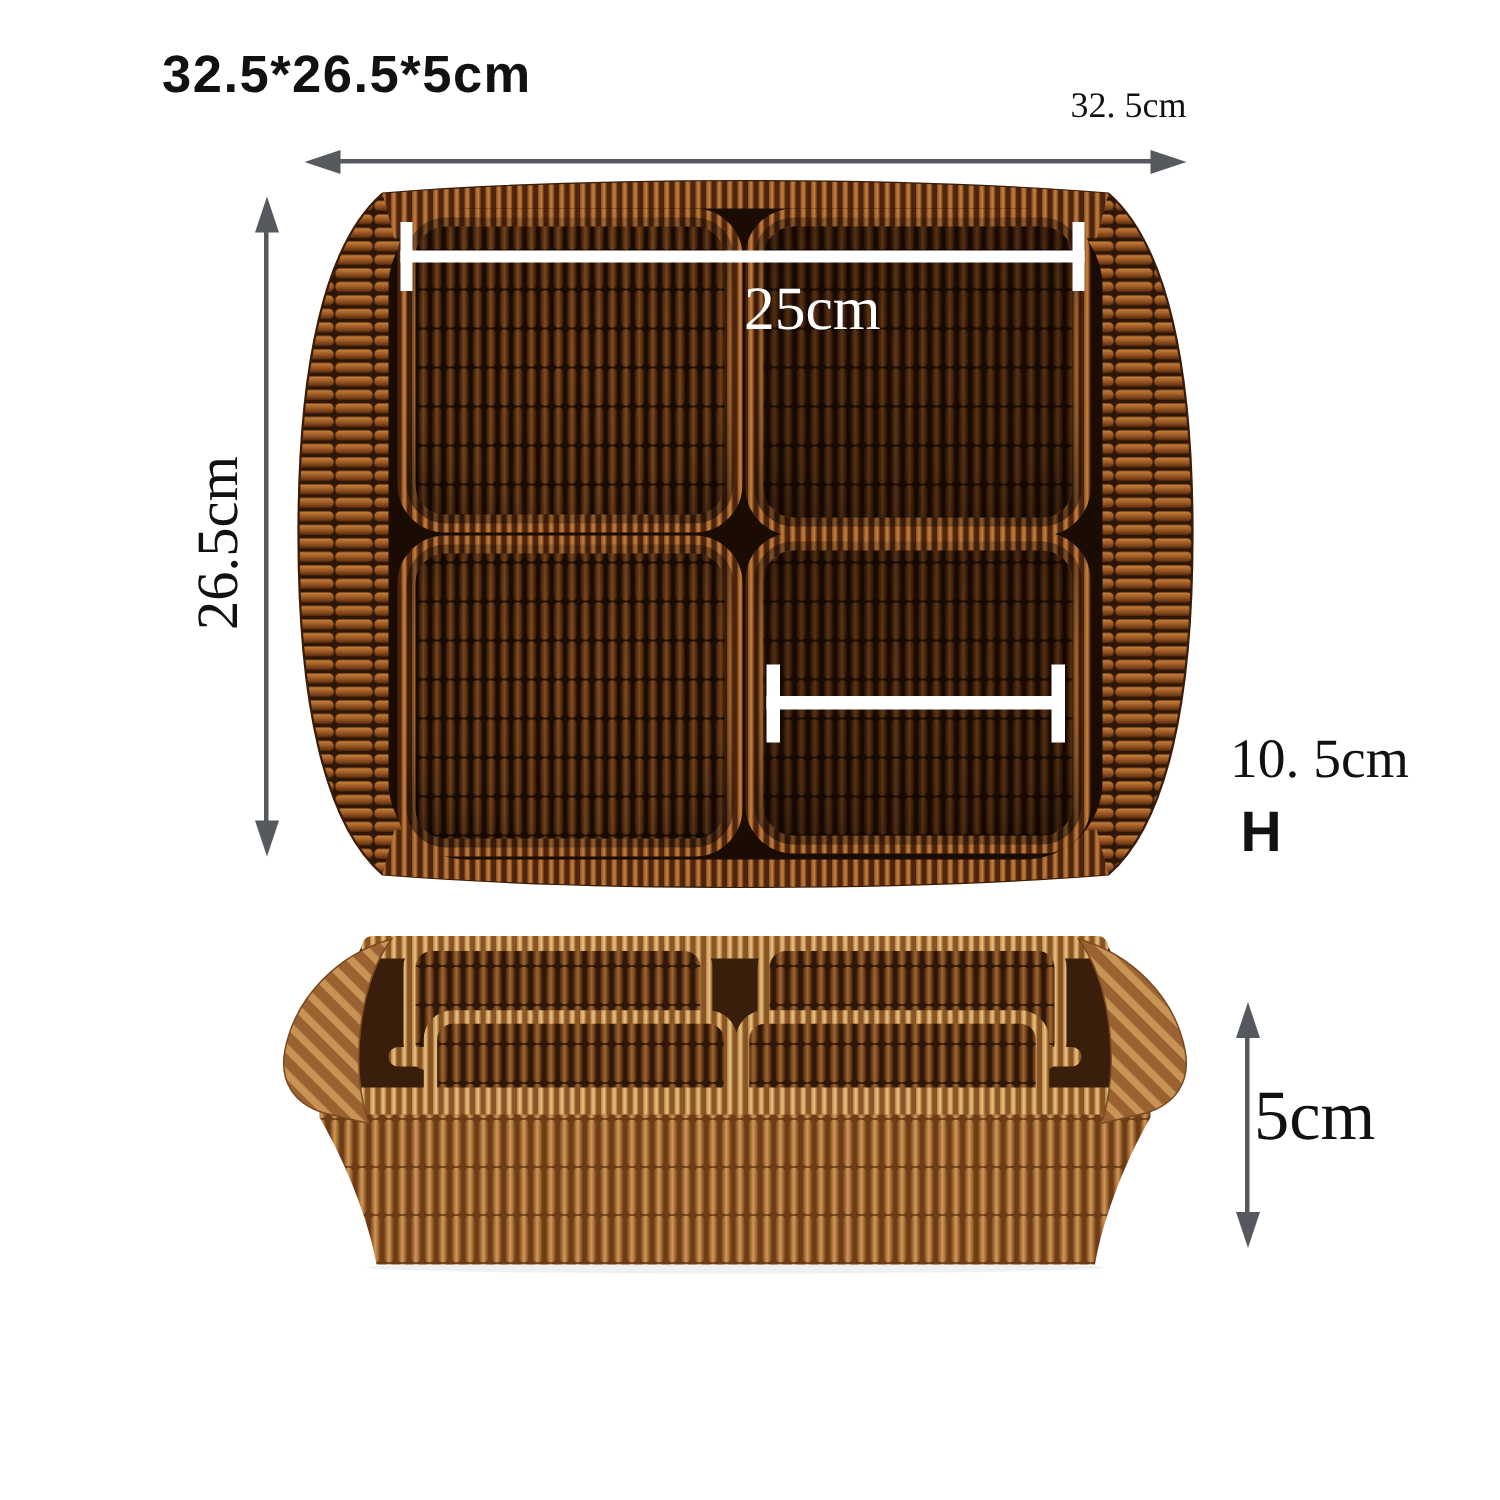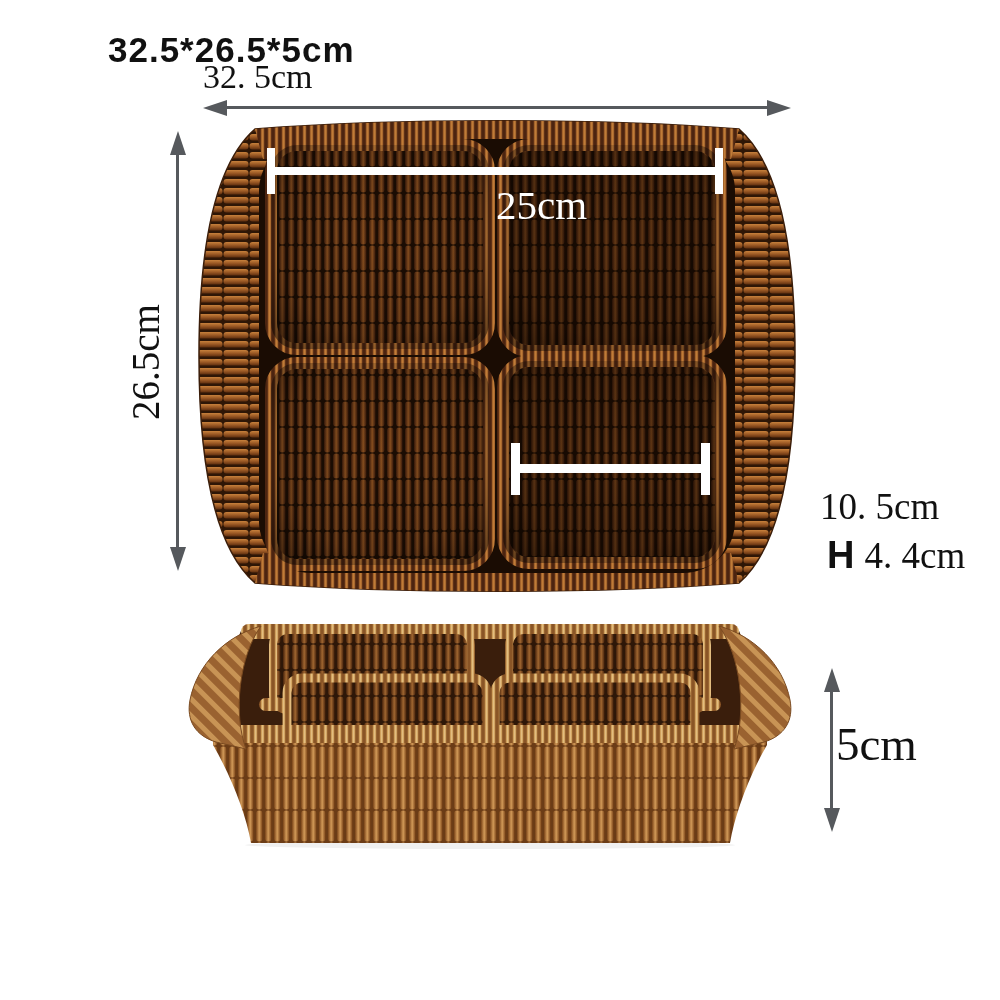--- a/index.html
+++ b/index.html
@@ -29,21 +29,21 @@
   .varrow .head-t{position:absolute;top:0;left:0;width:0;height:0;
     border-left:8px solid transparent;border-right:8px solid transparent;border-bottom:24px solid var(--arrow);}
   .varrow .head-b{position:absolute;bottom:0;left:0;width:0;height:0;
     border-left:8px solid transparent;border-right:8px solid transparent;border-top:24px solid var(--arrow);}
 
   
   .wline{background:var(--dim-line);}
   .wline .tick{position:absolute;background:var(--dim-line);}
 
   
-  .label-outer-width{left:203px;top:58px;width:588px;text-align:left;font-size:34px;}
+  .label-outer-width{left:203px;top:58px;width:588px;text-align:right;font-size:24px;}
   .label-outer-depth{left:55px;top:340px;width:180px;height:44px;text-align:center;font-size:39px;
     transform:rotate(-90deg);}
   .label-inner-width{left:496px;top:181px;font-size:41px;color:var(--dim-line);text-align:center;}
   .label-comp-width{left:820px;top:485px;font-size:37px;}
   .h-row{left:827px;top:534px;display:flex;align-items:baseline;gap:10px;}
   .label-h{font-size:38px;font-weight:700;}
   .label-comp-height{font-size:37px;}
   .label-tray-height{left:836px;top:717px;font-size:47px;text-align:center;}
 </style>
 </head>
@@ -190,21 +190,20 @@
 <div class="abs serif label-inner-width">25cm</div>
 
 <div class="abs wline" style="left:511px;top:464px;width:199px;height:9px;">
   <div class="tick" style="left:0;top:-21px;width:9px;height:52px;"></div>
   <div class="tick" style="right:0;top:-21px;width:9px;height:52px;"></div>
 </div>
 <div class="abs serif label-comp-width">10. 5cm</div>
 
 <div class="abs h-row">
   <span class="label-h">H</span>
-  <span class="serif label-comp-height">4. 4cm</span>
 </div>
 
 <div class="abs varrow" style="left:824px;top:668px;height:164px;">
   <div class="head-t"></div>
   <div class="line"></div>
   <div class="head-b"></div>
 </div>
 <div class="abs serif label-tray-height">5cm</div>
 
 </body></html>

